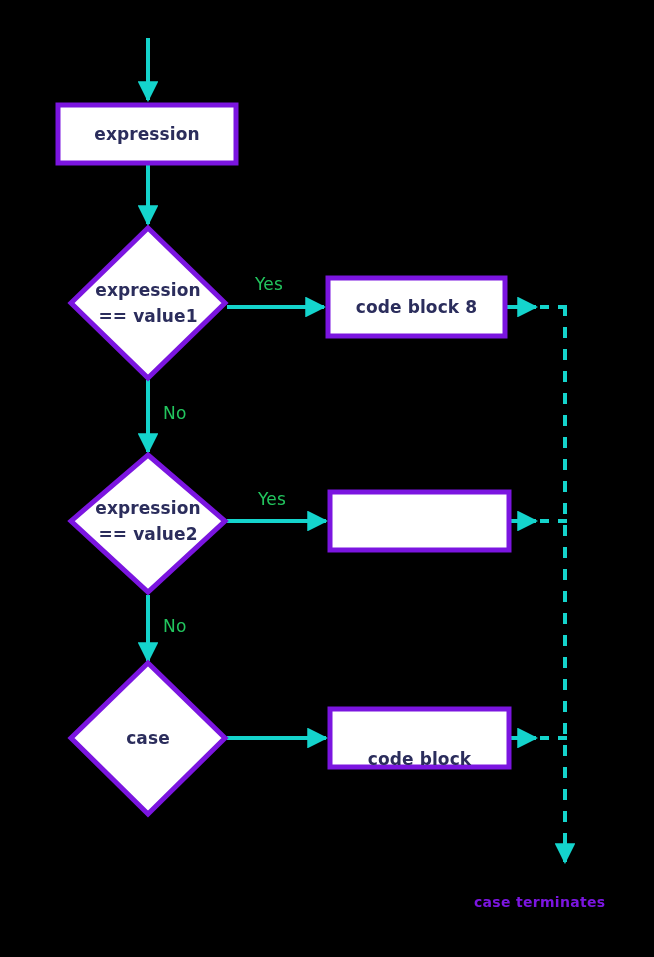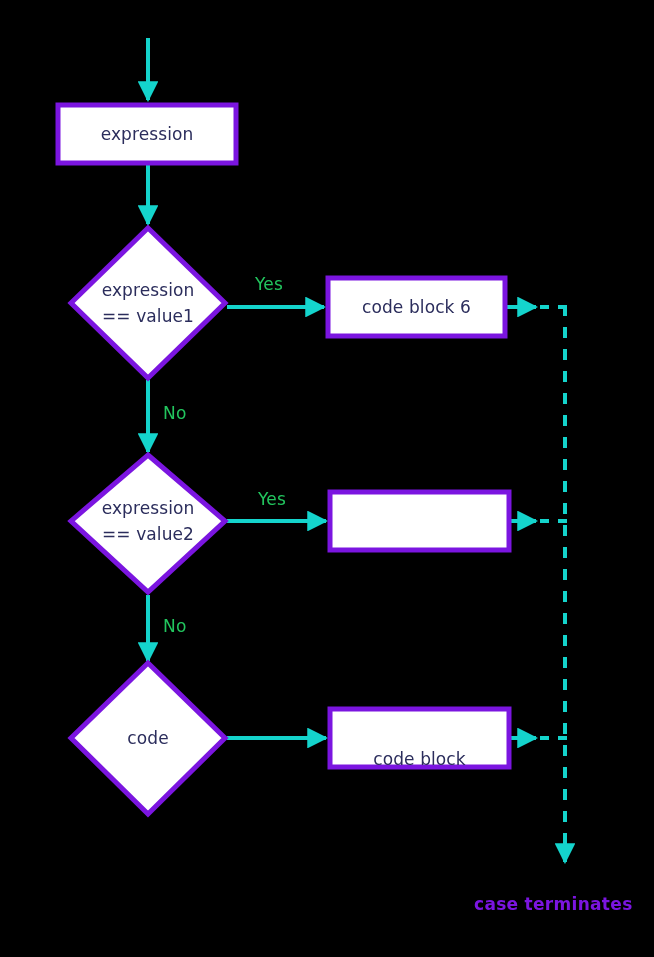--- a/index.html
+++ b/index.html
@@ -28,33 +28,34 @@
     flex-direction: column;
     align-items: center;
     justify-content: center;
     text-align: left;
     color: #2B2D5C;
     font-size: 17px;
     line-height: 1.55;
     letter-spacing: 0.1px;
     pointer-events: none;
     white-space: nowrap;
+    font-weight: bold;
   }
   .edge-label {
     position: absolute;
     color: #22c55e;
     font-size: 17px;
     font-weight: 400;
     letter-spacing: 0.2px;
     white-space: nowrap;
   }
   .terminate-label {
     position: absolute;
     color: #7B15E0;
-    font-size: 17px;
+    font-size: 14px;
     font-weight: 700;
     letter-spacing: 0.3px;
     white-space: nowrap;
   }
 </style>
 </head>
 <body>
 
 <div id="canvas">
 
@@ -119,25 +120,25 @@
     <span>expression</span>
     <span>== value1</span>
   </div>
 
   <div class="node-label" style="left:71px; top:476px; width:154px; height:90px;">
     <span>expression</span>
     <span>== value2</span>
   </div>
 
   <div class="node-label" style="left:71px; top:708px; width:154px; height:60px;">
-    <span>code</span>
+    <span>case</span>
   </div>
 
   <div class="node-label" style="left:328px; top:278px; width:177px; height:58px;">
-    <span>code block 6</span>
+    <span>code block 8</span>
   </div>
 
 
   <div class="node-label" style="left:330px; top:730px; width:179px; height:58px;">
     <span>code block</span>
   </div>
 
   <div class="edge-label" style="left:255px; top:274px;">Yes</div>
 
   <div class="edge-label" style="left:163px; top:403px;">No</div>

